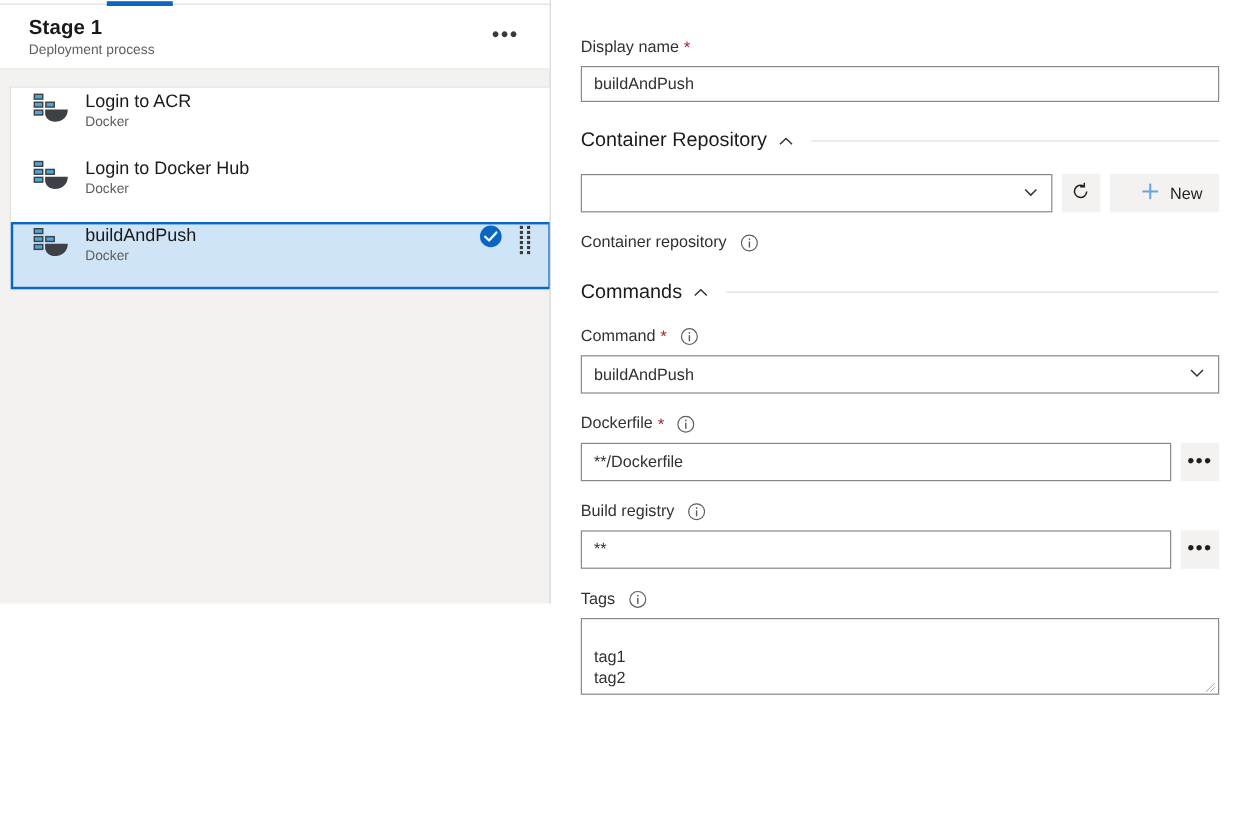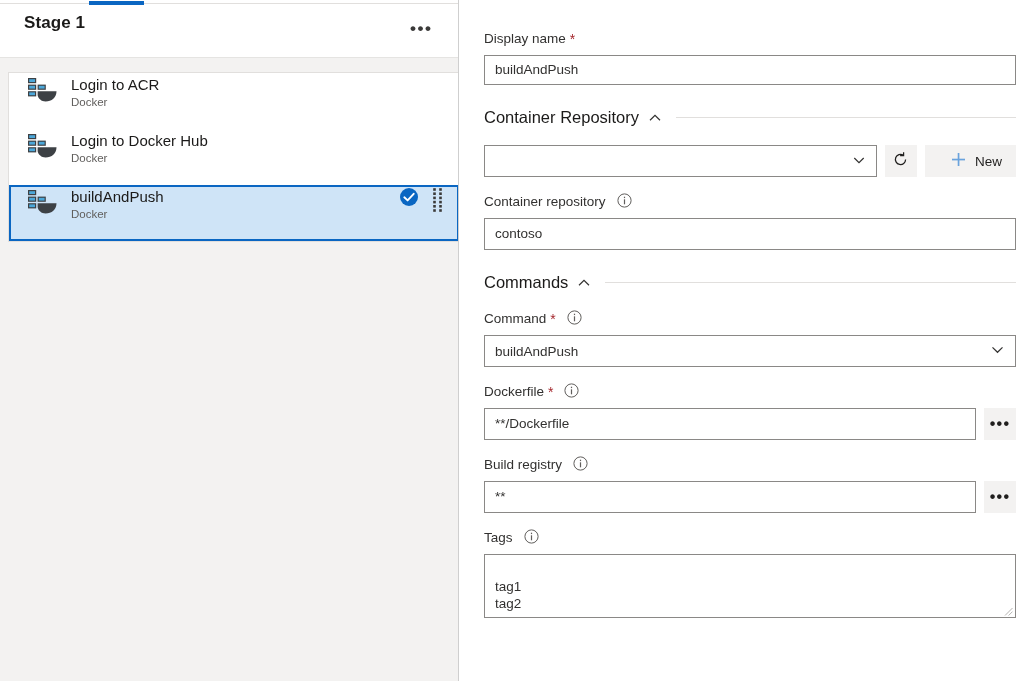--- a/index.html
+++ b/index.html
@@ -25,21 +25,21 @@
     background: #e1dfdd;
   }
   .tabstrip .tab-active-underline {
     position: absolute; top: 1px; left: 89px; width: 55px; height: 4px;
     background: #0a66c2;
   }
 
   
   .left-pane {
     position: relative;
-    width: 459px; height: 681px;
+    width: 459px; height: 503px;
     background: #f3f2f1;
     border-right: 1px solid #cfcfcf;
     overflow: hidden;
   }
 
   .stage-header {
     position: absolute; top: 6px; left: 0; width: 458px; height: 52px;
     background: #ffffff;
     border-bottom: 1px solid #e5e4e2;
     padding: 6px 16px 0 24px;
@@ -113,21 +113,21 @@
 
   
   .right-pane {
     position: relative;
     width: 574px; height: 681px;
     background: #ffffff;
     padding: 30px 17px 0 25px;
     overflow: hidden;
   }
   .field-label {
-    display: flex; 
+    display: flex; align-items: center;
     font-size: 13.5px; color: #323130; line-height: 18px;
     margin-bottom: 7px;
   }
   .req-star { color: #a4262c; margin-left: 4px; font-size: 14px; }
   .info-ico { margin-left: 11px; display: inline-flex; cursor: pointer; }
   .divider-pipe { color: #a19f9d; margin: 0 11px 0 13px; font-size: 13px; }
   .manage-link {
     color: #0a66c2; font-size: 13.5px; text-decoration: none; cursor: pointer;
   }
   .ext-ico { margin-left: 6px; display: inline-flex; vertical-align: middle; }
@@ -207,20 +207,21 @@
 
   <div class="left-pane">
 
     <div class="tabstrip">
       <div class="tab-rule"></div>
       <div class="tab-active-underline"></div>
     </div>
 
     <div class="stage-header">
       <div class="stage-title">Stage 1</div>
+      <div class="stage-sub">Deployment process</div>
       <div class="stage-ellipsis">•••</div>
     </div>
 
     <div class="job-card">
 
 
       <div class="task-list">
 
       <div class="task-row">
             <span class="task-icon"><svg width="34" height="30" viewBox="0 0 34 30">
@@ -354,21 +355,20 @@
       <div class="field-label">
         <span>Container repository</span>
         <span class="info-ico">
           <svg width="15" height="15" viewBox="0 0 15 15">
             <circle cx="7.5" cy="7.5" r="6.6" fill="none" stroke="#605e5c" stroke-width="1"></circle>
             <rect x="6.9" y="6.3" width="1.2" height="5" fill="#605e5c"></rect>
             <rect x="6.9" y="3.7" width="1.2" height="1.4" fill="#605e5c"></rect>
           </svg>
         </span>
       </div>
-      <div class="txtbox tall">contoso</div>
     </div>
 
     <div class="section-head">
       <span class="section-title">Commands</span>
       <span class="chev-up">
         <svg width="14" height="14" viewBox="0 0 14 14">
           <path d="M2 9.3 L7 4.4 L12 9.3" fill="none" stroke="#323130" stroke-width="1.2"></path>
         </svg>
       </span>
       <span class="section-rule"></span>

